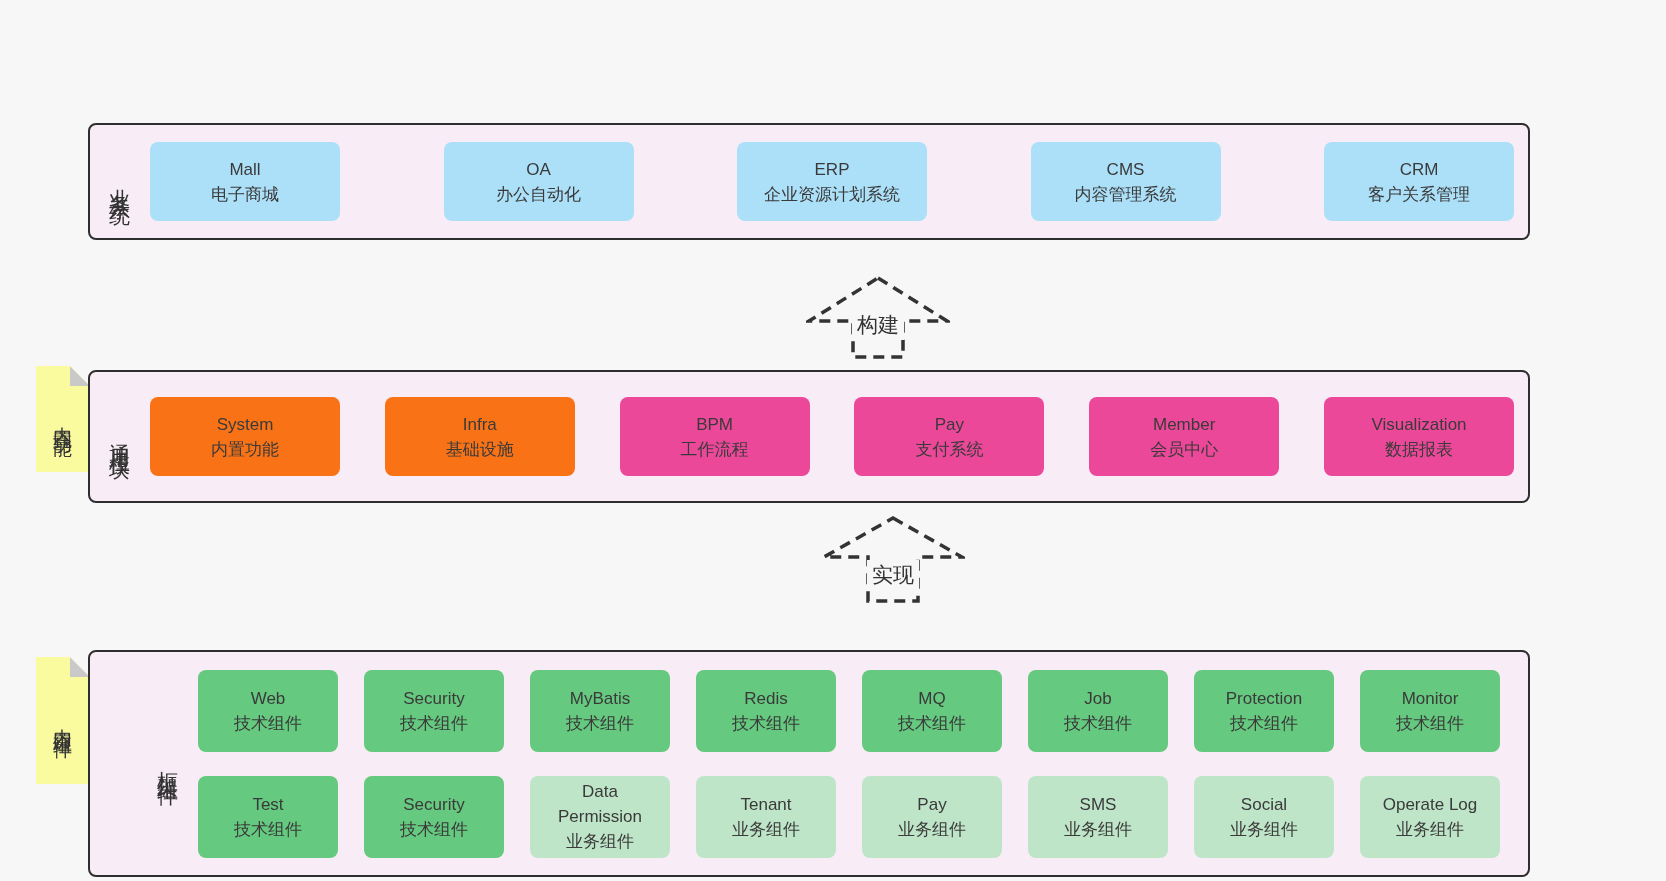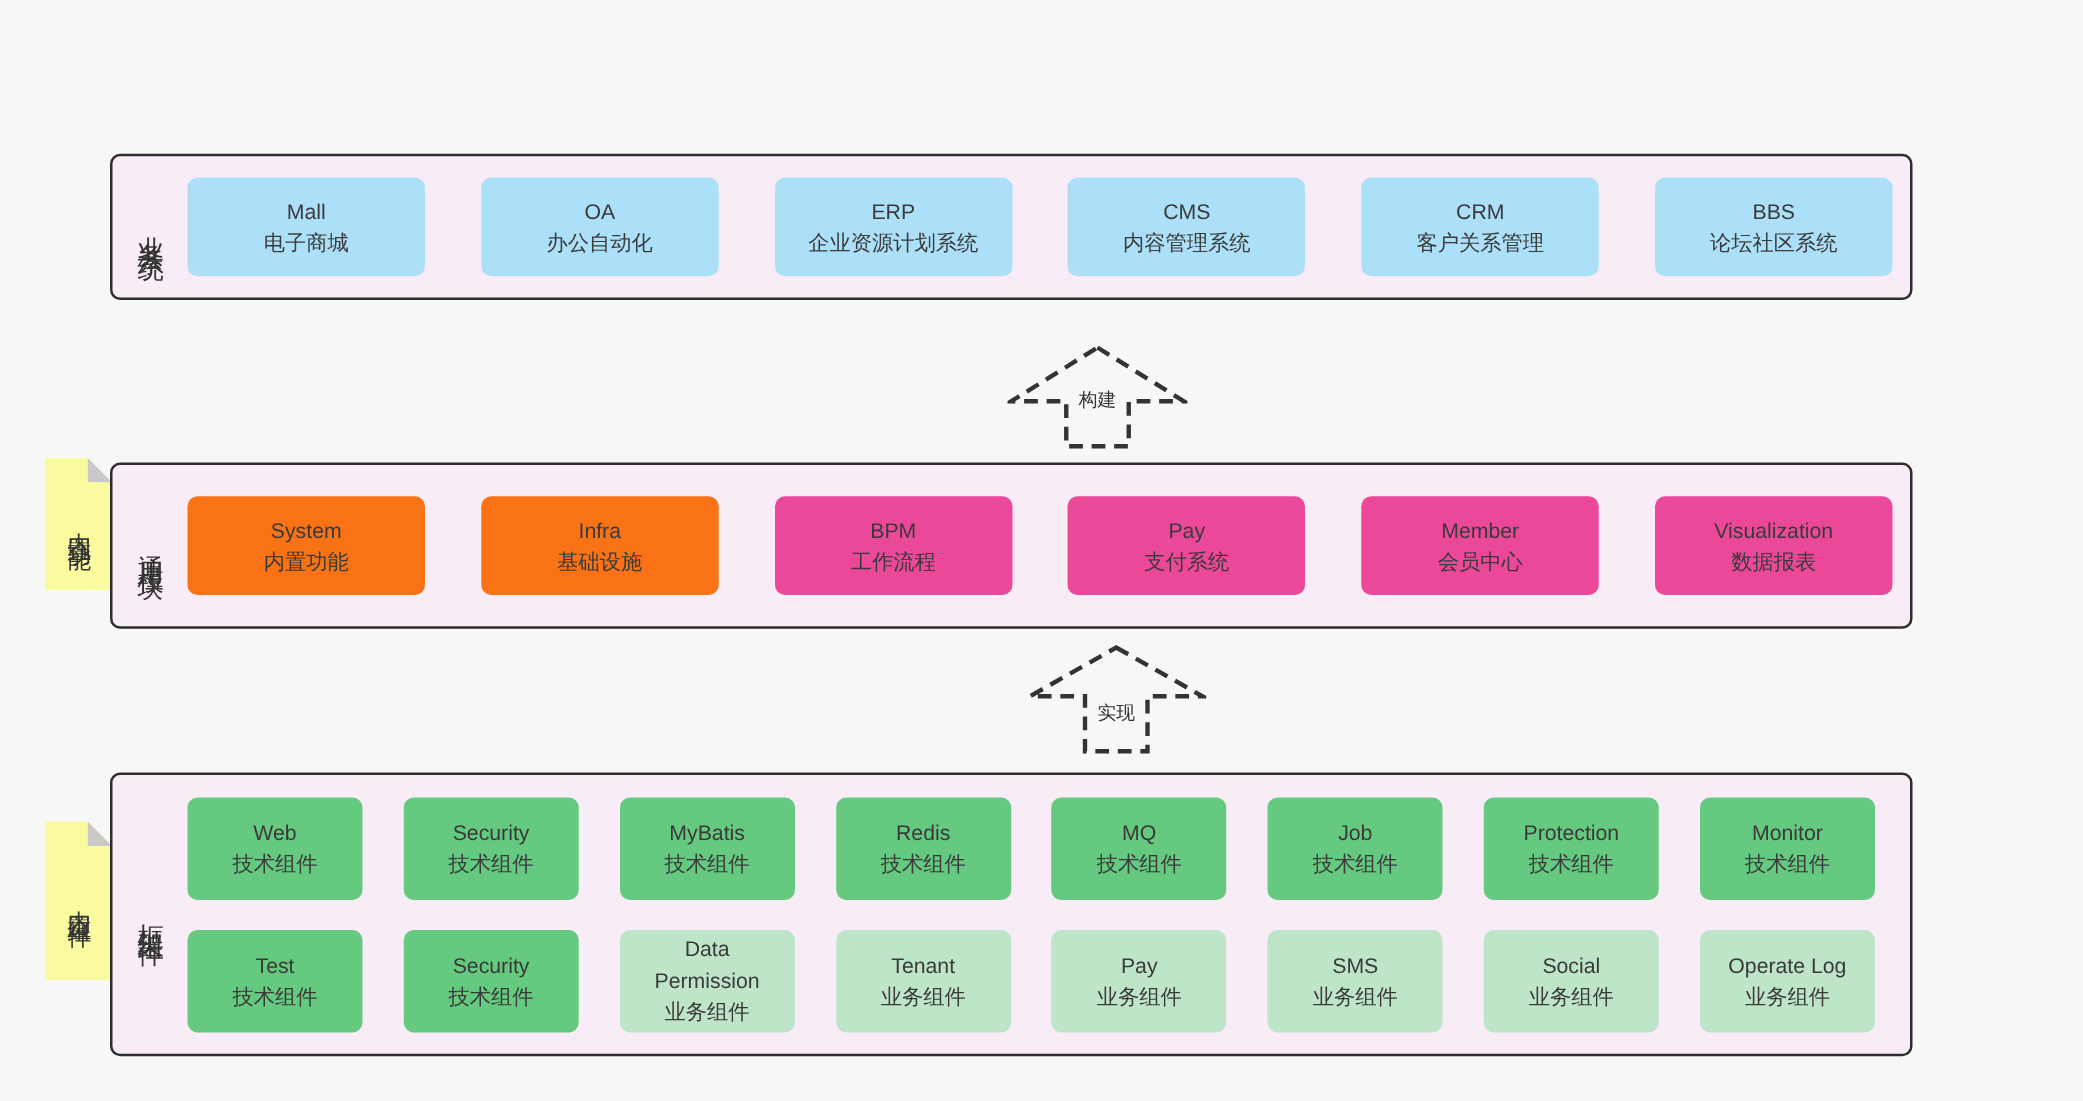--- a/index.html
+++ b/index.html
@@ -8,21 +8,21 @@
     font-family:"Liberation Sans","DejaVu Sans",sans-serif; color:#3a3a3a; overflow:hidden;
   }
   
   .band {
     position:absolute; left:88px; width:1442px; box-sizing:border-box;
     background:#f8edf6; border:2px solid #2e2e2e; border-radius:8px;
     display:flex; align-items:stretch; z-index:1;
   }
   #band-business   { top:123px; height:117px; }
   #band-modules    { top:370px; height:133px; }
-  #band-components { top:618px; height:227px; }
+  #band-components { top:650px; height:227px;padding-left:48px; }
   .band-label-col { flex:0 0 60px; display:flex; align-items:center; justify-content:center; }
   .v-text {
     writing-mode:vertical-rl; text-orientation:upright;
     font-size:21px; letter-spacing:5px; line-height:1; color:#333;
   }
   .band-boxes {
     flex:1; display:flex; justify-content:space-between; align-items:center; padding-right:14px;
   }
   .rows-col {
     flex:1; display:flex; flex-direction:column; justify-content:center; gap:24px; padding-right:28px;
@@ -57,21 +57,21 @@
   
   .arrow { position:absolute; width:144px; z-index:0; }
   #arrow-build     { left:806px; top:276px; height:84px; }
   #arrow-implement { left:821px; top:516px; height:88px; }
   .arrow svg { display:block; width:100%; height:100%; }
   .arrow polygon {
     fill:none; stroke:#333; stroke-width:3.5; stroke-dasharray:11 7; stroke-linejoin:miter;
   }
   .arrow-label {
     position:absolute; left:50%; transform:translateX(-50%);
-    background:#f7f7f7; padding:1px 5px; font-size:15px; white-space:nowrap; z-index:2; color:#333;
+    background:#f7f7f7; padding:1px 5px; font-size:21px; white-space:nowrap; z-index:2; color:#333;
   }
   #arrow-build .arrow-label     { top:34px; }
   #arrow-implement .arrow-label { top:44px; }
 </style>
 </head>
 <body>
 
 <div class="canvas">
 
   <div class="band" id="band-business">
@@ -92,24 +92,20 @@
         <div>企业资源计划系统</div>
       </div>
       <div class="box box--lg box--blue">
         <div>CMS</div>
         <div>内容管理系统</div>
       </div>
       <div class="box box--lg box--blue">
         <div>CRM</div>
         <div>客户关系管理</div>
       </div>
-      <div class="box box--lg box--blue">
-        <div>BBS</div>
-        <div>论坛社区系统</div>
-      </div>
     </div>
   </div>
 
   <div class="arrow" id="arrow-build">
     <svg viewBox="0 0 144 84">
       <polygon points="72,2 141,45 97,45 97,81 47,81 47,45 3,45"></polygon>
     </svg>
     <div class="arrow-label">构建</div>
   </div>
 

